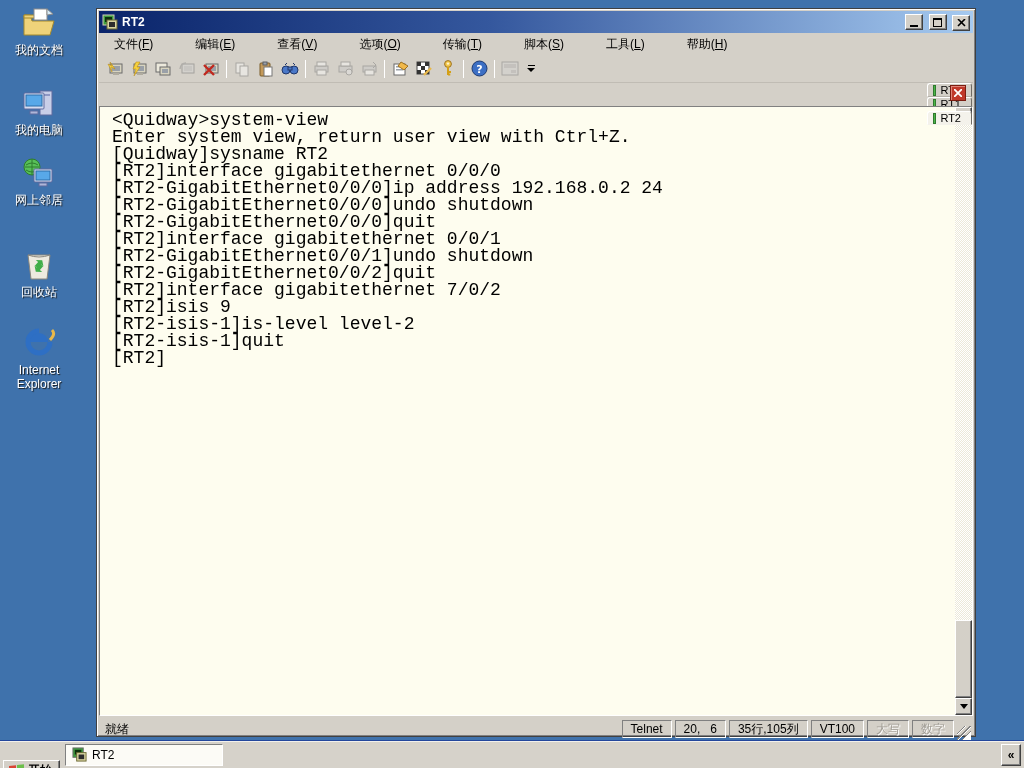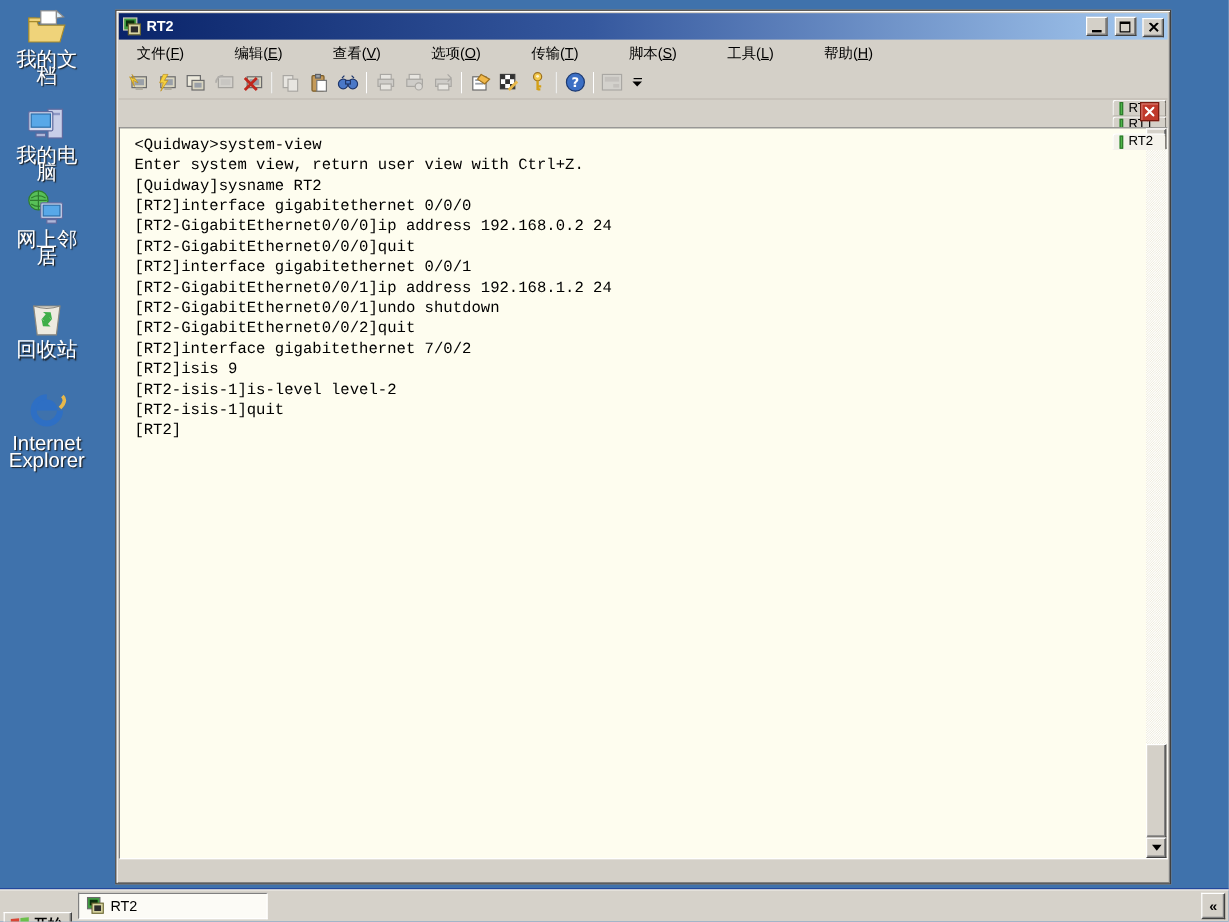--- a/index.html
+++ b/index.html
@@ -2,21 +2,21 @@
 <html><head>
 <meta charset="utf-8">
 <style>
   * { margin:0; padding:0; box-sizing:border-box; }
   html,body { width:1024px; height:768px; overflow:hidden; }
   body { font-family:"Liberation Sans", sans-serif; font-size:12px; background:#3F72AC; position:relative; }
 
   
   .desk-icon { position:absolute; left:6px; width:66px; text-align:center; cursor:pointer; }
   .desk-icon .ico { width:36px; height:34px; margin:0 auto 3px; display:flex; align-items:center; justify-content:center; }
-  .desk-icon .lbl { color:#fff; font-size:17px; line-height:14px; text-shadow:1px 1px 1px #1a1a1a; white-space:pre-line; }
+  .desk-icon .lbl { color:#fff; font-size:12px; line-height:14px; text-shadow:1px 1px 1px #1a1a1a; white-space:pre-line; }
 
   
   .window { position:absolute; left:96px; top:8px; width:880px; height:729px; background:#D4D0C8;
             border:1px solid #404040; box-shadow:inset 1px 1px 0 #FFFFFF, inset -1px -1px 0 #808080; padding:2px; }
   .titlebar { height:22px; background:linear-gradient(to right,#0A246A,#35589E 45%,#A6CAF0); display:flex; align-items:center; padding:0 3px; }
   .titlebar .app-icon { width:16px; height:16px; margin-right:4px; display:inline-flex; }
   .titlebar .title { color:#fff; font-weight:bold; font-size:12px; flex:1; }
   .wbtn { width:18px; height:16px; margin-left:2px; background:#D4D0C8; border:1px solid;
           border-color:#FFFFFF #404040 #404040 #FFFFFF; box-shadow:inset -1px -1px 0 #808080; 
           display:inline-flex; align-items:center; justify-content:center; cursor:pointer; padding:0; }
@@ -41,21 +41,21 @@
          background:#D4D0C8; border:1px solid; border-color:#FFFFFF #6E6A63 #B5B1A9 #FFFFFF;
          border-radius:3px 3px 0 0; font-size:11px; cursor:pointer; }
   .tab.active { height:23px; background:#F4F2EB; border-bottom-color:#F4F2EB; z-index:2; }
   .tabind { width:3px; height:11px; background:#4CB648; border:1px solid #2F7A2E; }
   .tab-close { position:absolute; right:7px; top:2px; width:16px; height:16px; background:#C0392B;
                border:1px solid #7B1D12; box-shadow:inset 1px 1px 0 #E08478; display:flex; align-items:center; justify-content:center; cursor:pointer; }
 
   
   .termframe { position:relative; height:610px; border:1px solid; border-color:#808080 #FFFFFF #FFFFFF #808080; background:#FEFDEF; }
   .term { position:absolute; left:1px; top:0; right:18px; bottom:0; padding:5px 0 0 11px; overflow:hidden;
-          font-family:"Liberation Mono","DejaVu Sans Mono",monospace; font-size:13px; line-height:17px; color:#000; cursor:text; }
+          font-family:"Liberation Mono","DejaVu Sans Mono",monospace; font-size:18px; line-height:17px; color:#000; cursor:text; }
   .term div { white-space:pre; }
 
   .vscroll { position:absolute; top:0; right:0; bottom:0; width:17px; background:#fff;
              background-image:linear-gradient(45deg,#ECE9D8 25%,transparent 25%,transparent 75%,#ECE9D8 75%),
                               linear-gradient(45deg,#ECE9D8 25%,transparent 25%,transparent 75%,#ECE9D8 75%);
              background-size:2px 2px; background-position:0 0,1px 1px; }
   .sbtn { position:absolute; left:0; width:17px; height:17px; background:#D4D0C8; border:1px solid;
           border-color:#FFFFFF #404040 #404040 #FFFFFF; box-shadow:inset -1px -1px 0 #808080;
           display:flex; align-items:center; justify-content:center; cursor:pointer; }
   .sbtn.up { top:0; } .sbtn.down { bottom:0; }
@@ -340,42 +340,52 @@
       </div>
   </div>
 
   <div class="termframe">
     <div class="term">
       <div>&lt;Quidway&gt;system-view</div>
       <div>Enter system view, return user view with Ctrl+Z.</div>
       <div>[Quidway]sysname RT2</div>
       <div>[RT2]interface gigabitethernet 0/0/0</div>
       <div>[RT2-GigabitEthernet0/0/0]ip address 192.168.0.2 24</div>
+      <div>[RT2-GigabitEthernet0/0/0]undo shutdown</div>
       <div>[RT2-GigabitEthernet0/0/0]quit</div>
       <div>[RT2]interface gigabitethernet 0/0/1</div>
-      <div>[RT2-GigabitEthernet0/0/1]ip address 192.168.1.2 24</div>
       <div>[RT2-GigabitEthernet0/0/1]undo shutdown</div>
       <div>[RT2-GigabitEthernet0/0/2]quit</div>
       <div>[RT2]interface gigabitethernet 7/0/2</div>
       <div>[RT2]isis 9</div>
       <div>[RT2-isis-1]is-level level-2</div>
       <div>[RT2-isis-1]quit</div>
       <div>[RT2]</div>
     </div>
     <div class="vscroll">
       <div class="sbtn up">
           <span class="tri-up"></span>
         </div>
       <div class="sthumb"></div>
       <div class="sbtn down">
           <span class="tri-down"></span>
         </div>
     </div>
   </div>
 
+  <div class="statusbar">
+    <span class="sb-ready">就绪</span>
+    <span class="sb-panel">Telnet</span>
+    <span class="sb-panel">20,   6</span>
+    <span class="sb-panel">35行,105列</span>
+    <span class="sb-panel">VT100</span>
+    <span class="sb-panel dim">大写</span>
+    <span class="sb-panel dim">数字</span>
+    <span class="grip"></span>
+  </div>
 </div>
 
 <div class="taskbar">
   <div class="startbtn">
     <svg width="17" height="15" viewBox="0 0 17 15">
         <g transform="skewY(-6)">
           <rect x="1" y="3" width="7" height="6" fill="#D94535"></rect>
           <rect x="9" y="3" width="7" height="6" fill="#6CBF4B"></rect>
           <rect x="1" y="10" width="7" height="6" fill="#3D6FC9"></rect>
           <rect x="9" y="10" width="7" height="6" fill="#E8C33D"></rect>

